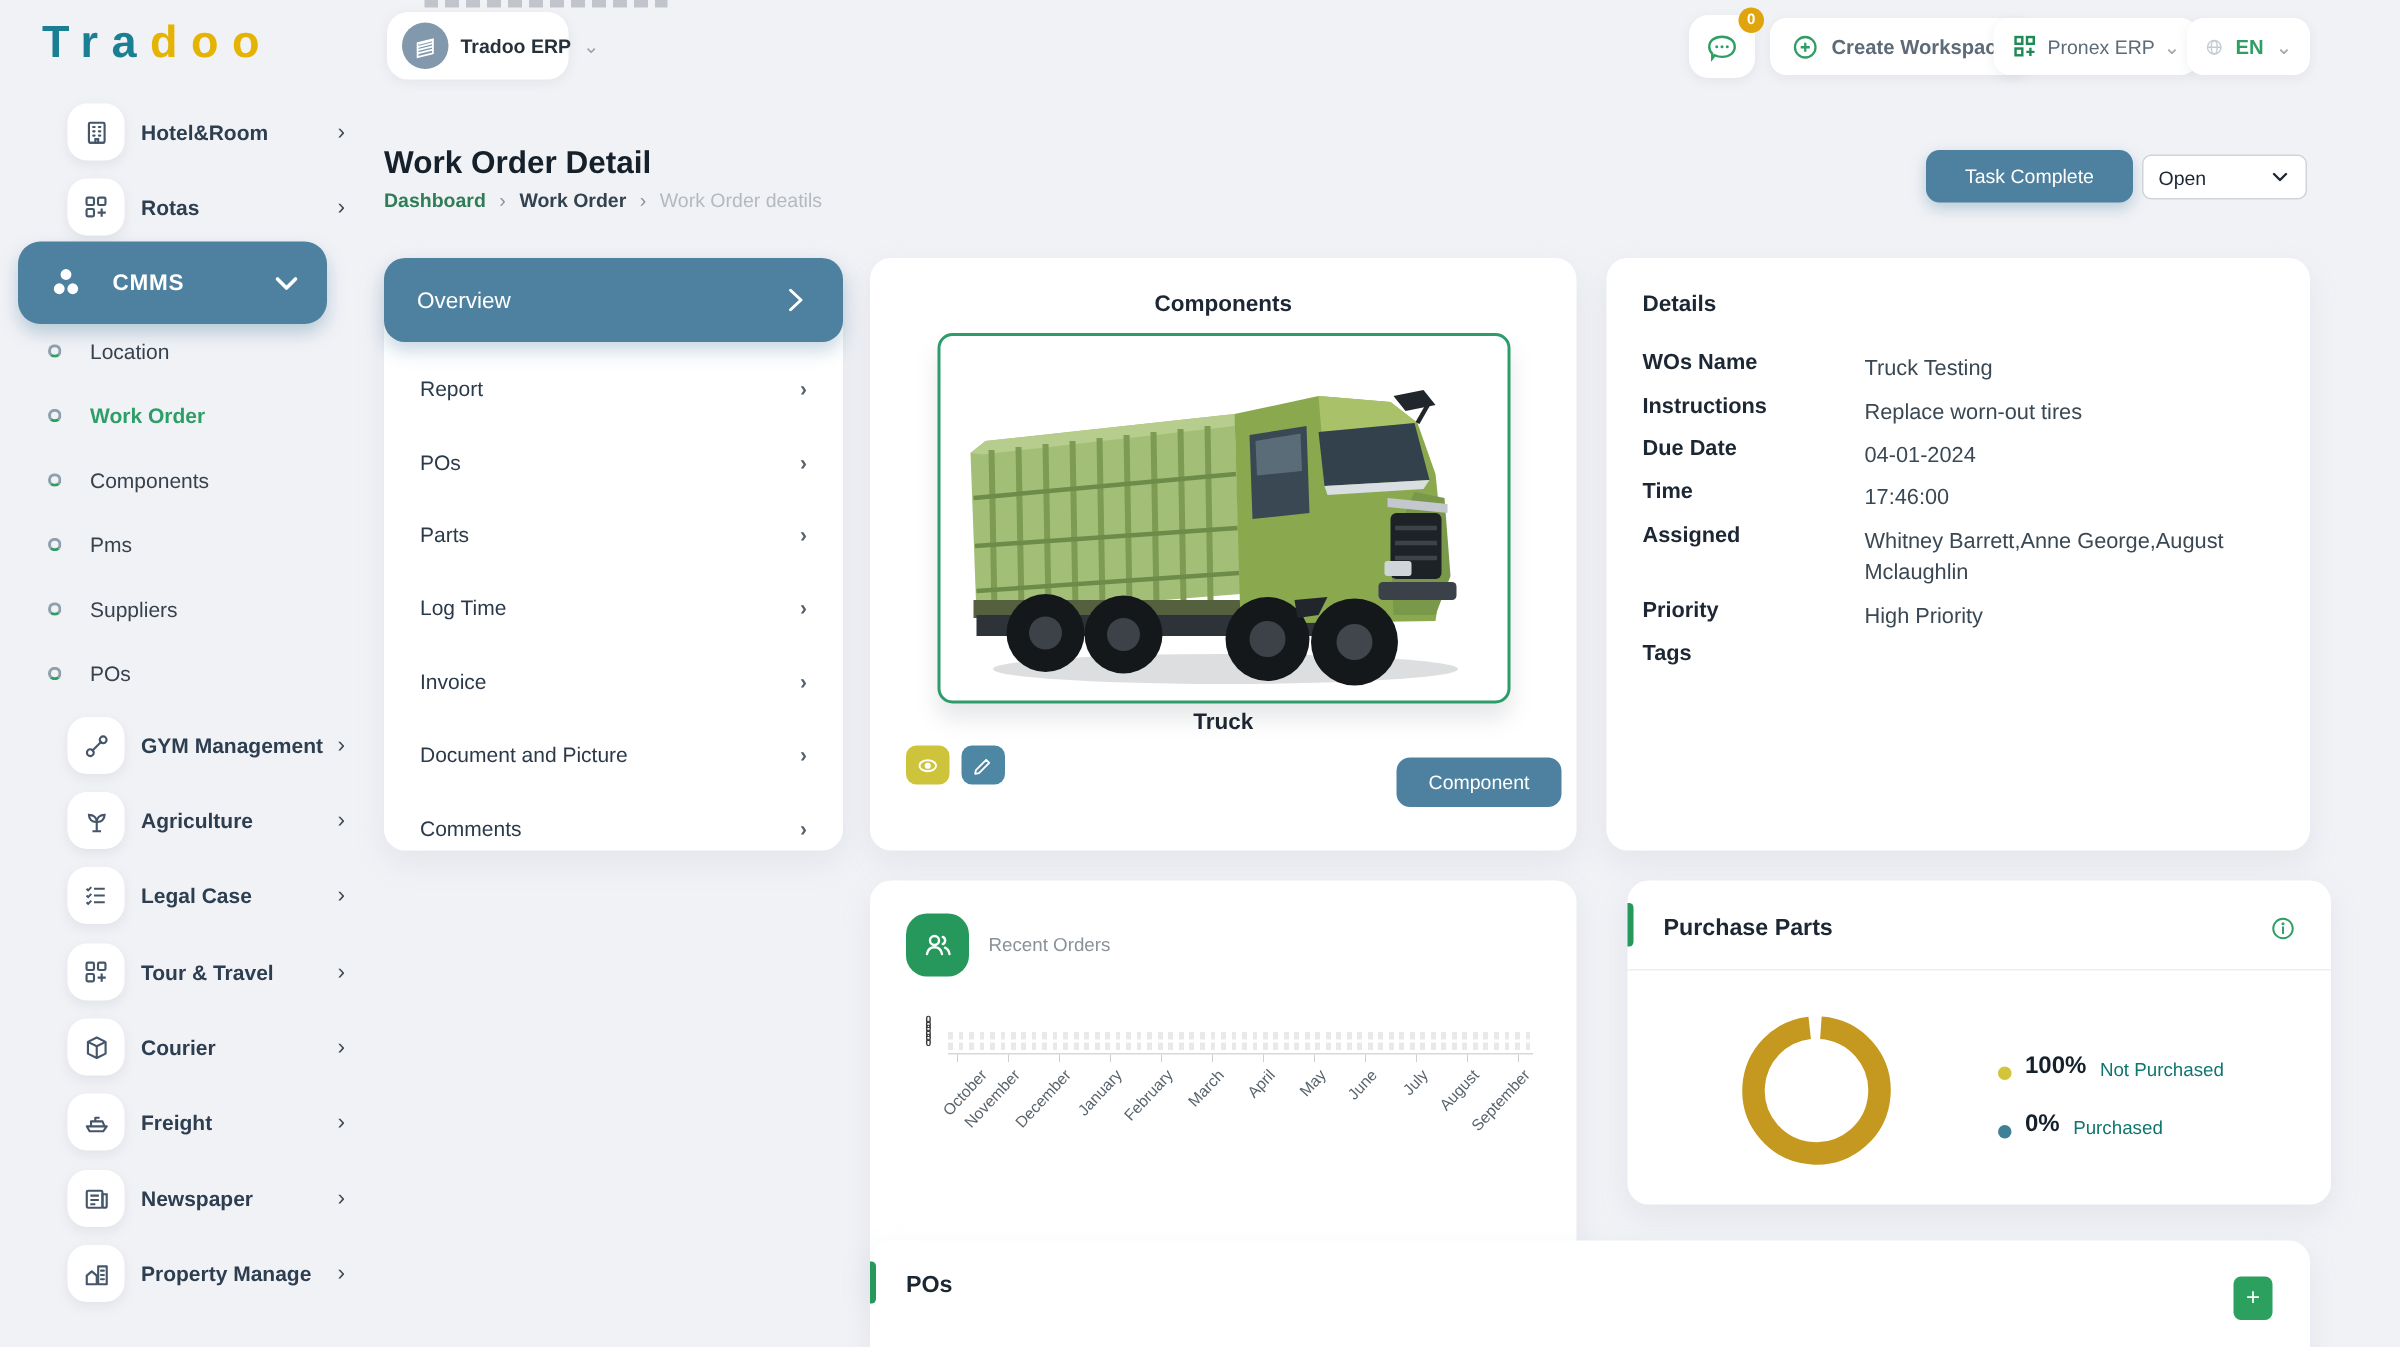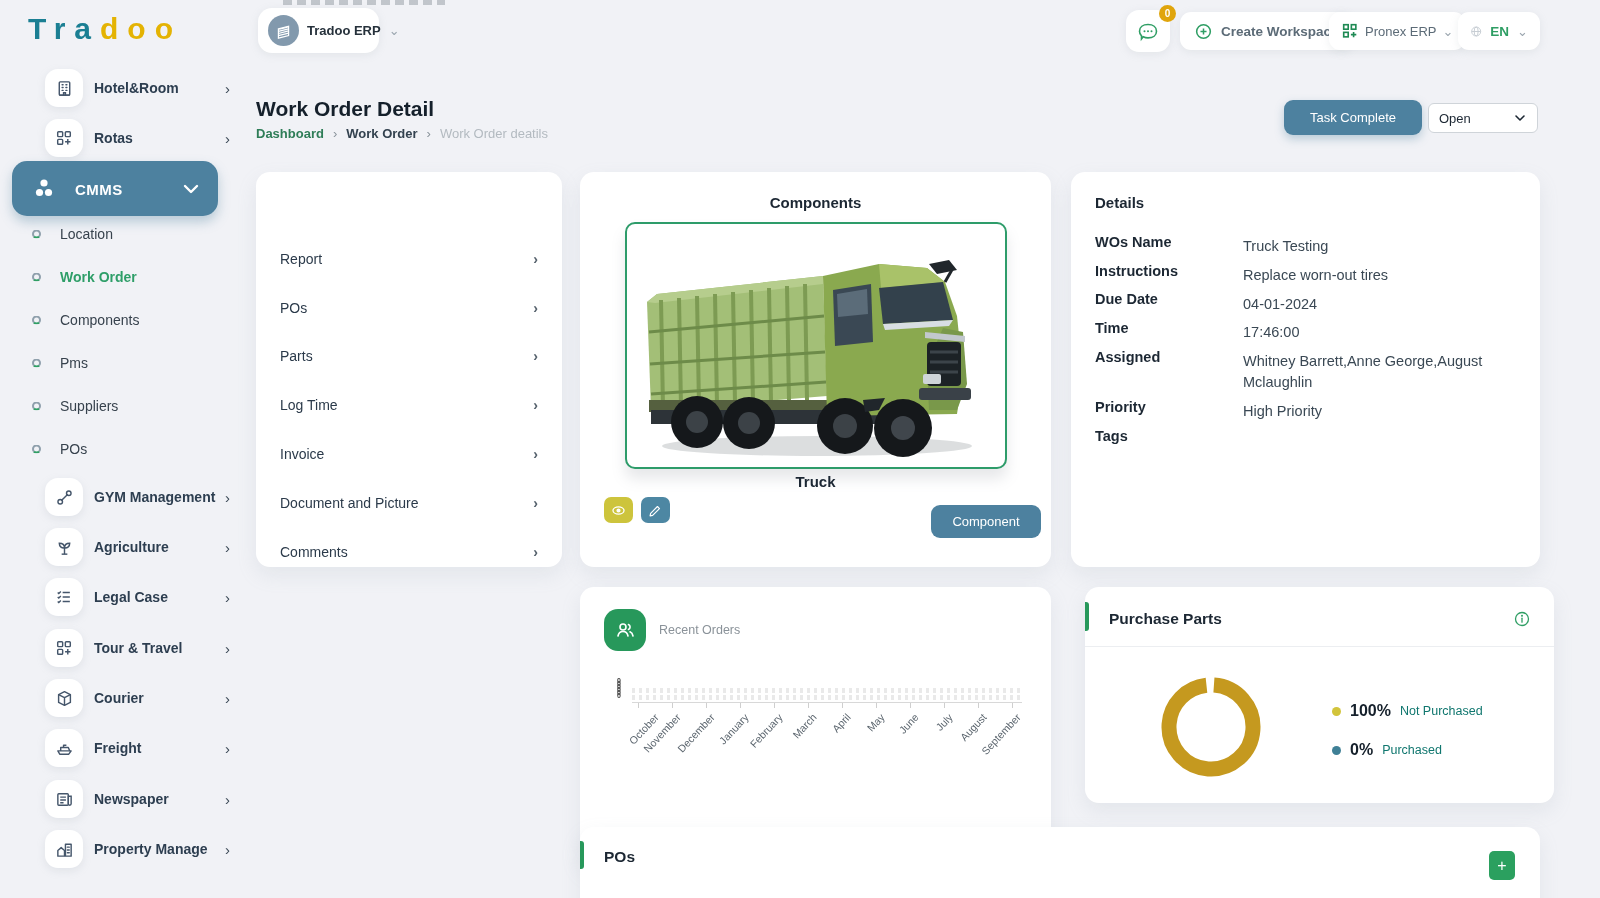--- a/index.html
+++ b/index.html
@@ -104,21 +104,21 @@
     background:repeating-linear-gradient(90deg,#cfcfcf 0 1px, transparent 1px 34px); }
   .month { position:absolute; width:72px; text-align:right; font-size:10.5px; color:#5a646d;
     transform:rotate(-47deg); transform-origin:right top; }
 
   
   .pp-card { left:1071px; top:587px; width:469px; height:216px;margin-left:14px; }
   .accent-bar { position:absolute; left:0; width:4px; background:#27985b; border-radius:0 3px 3px 0; }
   .pp-title { position:absolute; left:24px; top:23px; font-size:15.5px; font-weight:bold; color:#1c2733; }
   .pp-info { position:absolute; right:24px; top:24px; cursor:pointer; }
   .pp-divider { position:absolute; left:0; top:59px; width:100%; height:1px; background:#eceef1; }
-  .legend-row { position:absolute; display:flex; align-items:center; gap:9px; }
+  .legend-row { position:absolute; display:flex; align-items:flex-end; gap:9px; }
   .legend-dot { width:9px; height:9px; border-radius:50%; }
   .legend-pct { font-size:16px; font-weight:bold; color:#15202b; }
   .legend-label { font-size:12.5px; color:#0f766e; }
 
   
   .pos-card { left:580px; top:827px; width:960px; height:90px; border-radius:14px 14px 0 0; }
   .pos-title { position:absolute; left:24px; top:21px; font-size:15.5px; font-weight:bold; color:#1c2733; }
   .add-btn { position:absolute; left:909px; top:24px; width:26px; height:29px; background:#2ba05f; border:none; border-radius:5px;
     color:#fff; font-size:16px; cursor:pointer; display:flex; align-items:center; justify-content:center; }
 </style>
@@ -380,20 +380,26 @@
 </div>
 <button class="abs task-btn">Task Complete</button>
 <div class="abs status-select">
   <span class="status-value">Open</span>
   <svg width="14" height="14" viewBox="0 0 14 14">
       <polyline points="3,5 7,9 11,5" fill="none" stroke="#1c2733" stroke-width="1.6" stroke-linecap="round" stroke-linejoin="round"></polyline>
     </svg>
 </div>
 
 <div class="card menu-card">
+  <div class="menu-active">
+    <span class="menu-active-label">Overview</span>
+    <svg width="20" height="20" viewBox="0 0 20 20">
+        <polyline points="7,3.5 14,10 7,16.5" fill="none" stroke="#ffffff" stroke-width="2" stroke-linecap="round" stroke-linejoin="round"></polyline>
+      </svg>
+  </div>
   <div class="menu-item" style="top:62px">
       <span class="menu-item-label">Report</span>
       <span class="menu-chev">›</span>
     </div>
   <div class="menu-item" style="top:111px">
       <span class="menu-item-label">POs</span>
       <span class="menu-chev">›</span>
     </div>
   <div class="menu-item" style="top:159px">
       <span class="menu-item-label">Parts</span>

